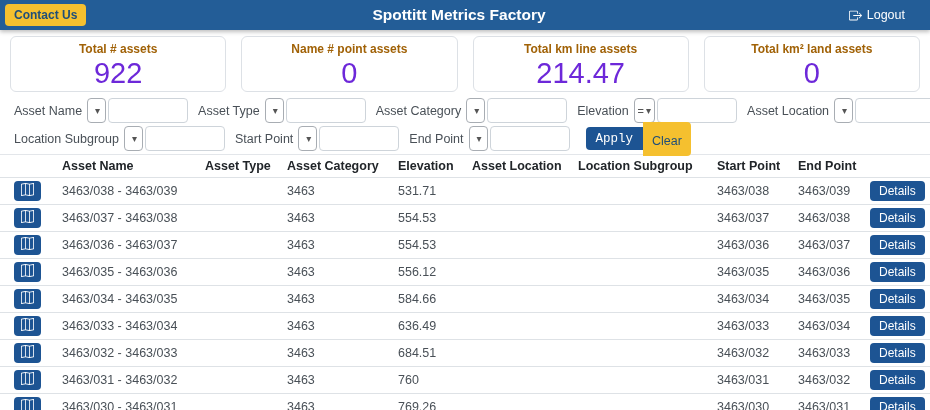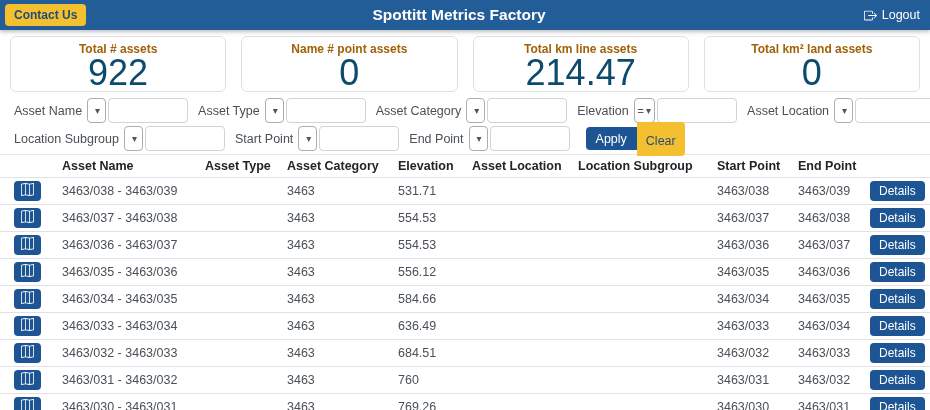--- a/index.html
+++ b/index.html
@@ -6,44 +6,44 @@
   html, body { width: 930px; height: 410px; overflow: hidden; background: #fff;
     font-family: "Liberation Sans", sans-serif; }
 
   
   .topbar { position: relative; height: 30px; background: #235d97; display: flex;
     align-items: center; box-shadow: 0 2px 4px rgba(0,0,0,.25); }
   .btn-contact { margin-left: 5px; background: #f5c02f; color: #1f4e79; font-weight: 700;
     font-size: 12px; border: none; border-radius: 4px; padding: 4px 9px; cursor: pointer; }
   .app-title { position: absolute; left: 0; right: 12px; text-align: center; color: #fff;
     font-size: 15.5px; font-weight: 700; pointer-events: none; }
-  .logout { position: absolute; right: 10px; display: flex; align-items: center; gap: 5px;
+  .logout { position: absolute; right: 25px; display: flex; align-items: center; gap: 5px;
     color: #fff; font-size: 12.5px; cursor: pointer; }
   .logout svg { display: block; }
 
   
   .cards { display: flex; gap: 15px; margin: 6px 10px 0 10px; }
   .card { flex: 1; height: 56px; border: 1px solid #dde1e6; border-radius: 6px;
     background: #fff; text-align: center; padding-top: 5px; }
   .card-label { color: #a16207; font-size: 12px; font-weight: 700; }
-  .card-value { color: #0c4a6e; font-size: 36px; font-weight: 300; line-height: 34px; }
+  .card-value { color: #6d28d9; font-size: 29px; font-weight: 300; line-height: 34px; }
 
   
   .filter-row { display: flex; align-items: center; margin: 6px 0 0 14px; height: 25px; }
   .filter-row.second { margin-top: 4px; height: 23px; }
   .fgroup { display: flex; align-items: center; margin-right: 10px; }
   .fgroup .flabel { color: #495057; font-size: 12.5px; margin-right: 5px; white-space: nowrap; }
   .op-btn { height: 25px; min-width: 19px; padding: 0 3px; background: #fff;
     border: 1px solid #a8adb3; border-radius: 4px; color: #555; font-size: 10px;
     display: flex; align-items: center; justify-content: center; gap: 2px; cursor: pointer; margin-right: 2px; }
   .op-btn .op-text { font-size: 11px; color: #555; }
   .f-input { width: 80px; height: 25px; border: 1px solid #ced4da; border-radius: 4px;
     font-size: 12px; padding: 0 6px; color: #333; outline: none; }
   .btn-apply { background: #1d5493; color: #fff; border: none; border-radius: 4px 0 0 4px;
-    font-size: 12.5px; padding: 4px 10px; height: 23px; cursor: pointer; margin-left: 6px; }
+    font-size: 12.5px; padding: 4px 10px; height: 23px; cursor: pointer; margin-left: 6px; font-family: Liberation Mono, monospace; }
   .btn-clear { background: #f5c02f; color: #1f4e79; border: none; border-radius: 0 4px 4px 0;
     font-size: 12.5px; padding: 12px 9px; height: 34px; cursor: pointer; }
 
   
   table { width: 930px; border-collapse: collapse; table-layout: fixed; margin-top: 4px;
     font-size: 12.5px; }
   col.c-icon { width: 62px; } col.c-name { width: 143px; } col.c-type { width: 82px; }
   col.c-cat  { width: 111px; } col.c-elev { width: 74px; } col.c-loc { width: 106px; }
   col.c-sub  { width: 139px; } col.c-start { width: 81px; } col.c-end { width: 72px; }
   col.c-det  { width: 60px; }

